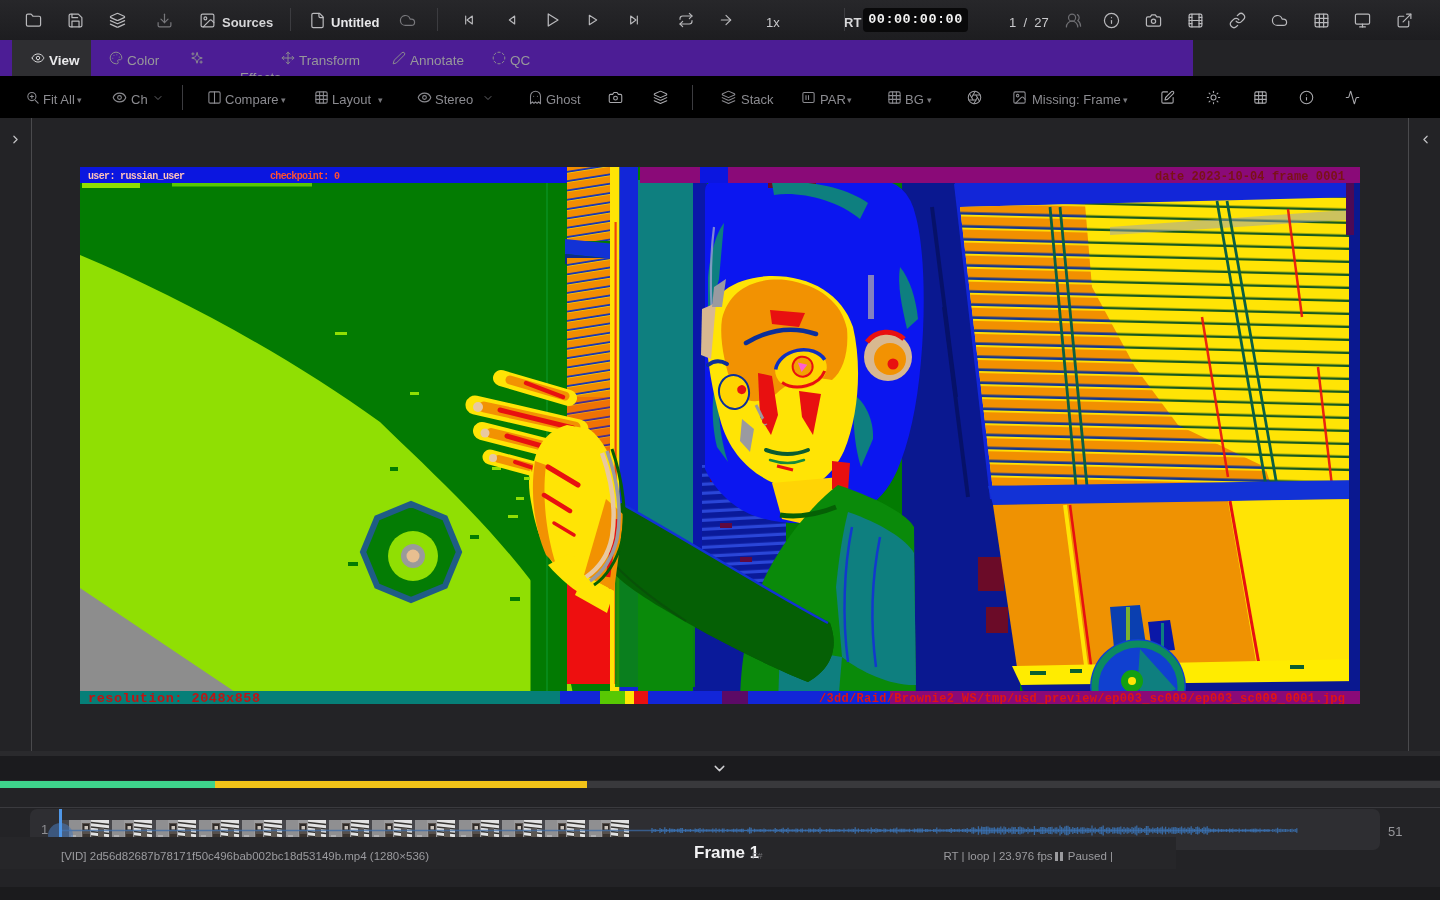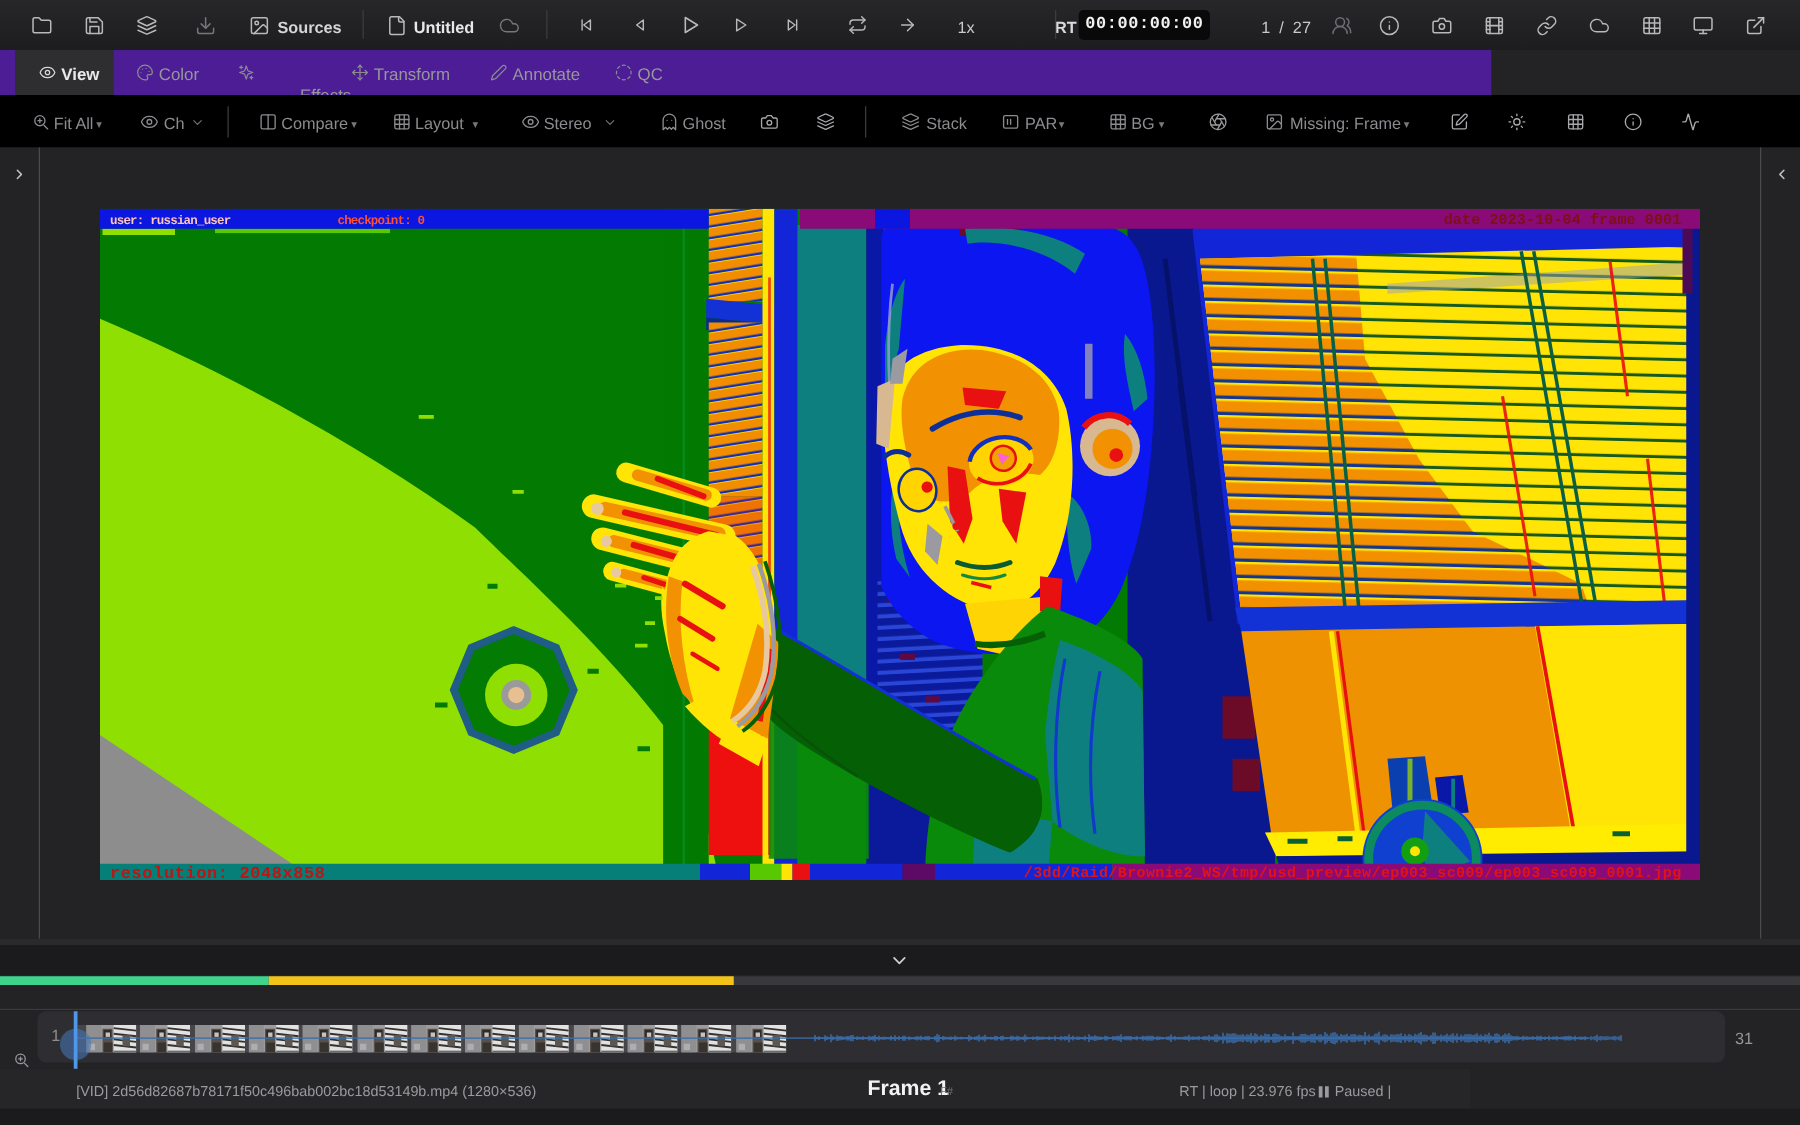--- a/index.html
+++ b/index.html
@@ -17,21 +17,21 @@
 .caret{color:#77777c;font-size:9px}
 #tc{position:absolute;left:863px;top:8px;width:105px;height:24px;background:#09090a;border-radius:4px;color:#f2f2f2;font-family:"Liberation Mono",monospace;font-size:13.5px;font-weight:bold;text-align:center;line-height:24px;letter-spacing:0.5px}
 #activetab{position:absolute;left:12px;top:0;width:79px;height:36px;background:#2e2e31}
 #collapse1{position:absolute;left:0;top:751px;width:1440px;height:5px;background:#2a2a2d}
 #collapse2{position:absolute;left:0;top:756px;width:1440px;height:24px;background:#1b1b1e}
 #cachebar{position:absolute;left:0;top:781px;width:1440px;height:7px;background:#39393c}
 #cacherow{position:absolute;left:0;top:788px;width:1440px;height:19px;background:#242428}
 #timeline{position:absolute;left:0;top:807px;width:1440px;height:48px;background:#232326;border-top:1px solid #3a3a3e}
 #track{position:absolute;left:30px;top:1px;width:1350px;height:41px;background:#2e2e32;border-radius:7px}
 #thumbstrip{position:absolute;left:32px;top:11px;width:566px;height:22px;background:#46464a}
-#infobar{position:absolute;left:0;top:855px;width:1176px;height:32px;background:#262629}
+#infobar{position:absolute;left:0;top:837px;width:1176px;height:32px;background:#262629}
 #bottomstrip{position:absolute;left:0;top:887px;width:1440px;height:13px;background:#1b1b1d}
 .ibt{color:#9b9b9f;font-size:11.5px;white-space:nowrap}
 .th{position:absolute;top:0}
 </style></head>
 <body>
 <div id="app">
 <div id="tb1">
       <div class="abs" style="left:25px;top:11.5px;">
         <svg class="ic" width="17" height="17" viewBox="0 0 24 24" fill="none" stroke="#b9b9bc" stroke-width="1.70" stroke-linecap="round" stroke-linejoin="round">
           <path d="M20 20a2 2 0 0 0 2-2V8a2 2 0 0 0-2-2h-7.9a2 2 0 0 1-1.69-.9L9.6 3.9A2 2 0 0 0 7.93 3H4a2 2 0 0 0-2 2v13a2 2 0 0 0 2 2Z"></path>
@@ -931,21 +931,21 @@
         <svg class="ic" width="14" height="14" viewBox="0 0 24 24" fill="none" stroke="#98989c" stroke-width="1.80" stroke-linecap="round" stroke-linejoin="round">
           <path d="M11 17a6.5 6.5 0 1 0 0-13 6.5 6.5 0 0 0 0 13Z"></path>
           <path d="m21 21-4.35-4.35"></path>
           <path d="M11 8v5"></path>
           <path d="M8.5 10.5h5"></path>
         </svg>
       </div>
       <div class="abs" style="left:47.5px;top:14.5px;width:25px;height:25px;border-radius:50%;background:rgba(70,118,180,0.58)"></div>
       <div class="abs" style="left:58.5px;top:1px;width:3.2px;height:51px;background:#4f97e8"></div>
       <div class="abs" style="left:41px;top:12px;"><span style="color:#8e8e92;font-size:13px">1</span></div>
-      <div class="abs" style="left:1388px;top:14px;"><span style="color:#97979b;font-size:13px">31</span></div>
+      <div class="abs" style="left:1388px;top:14px;"><span style="color:#97979b;font-size:13px">51</span></div>
     </div>
     <div id="infobar">
       <div class="abs" style="left:61px;top:9px;"><span class="ibt">[VID] 2d56d82687b78171f50c496bab002bc18d53149b.mp4 (1280×536)</span></div>
       <div class="abs" style="left:694px;top:6px;"><span style="color:#f2f2f4;font-size:17px;font-weight:bold">Frame 1</span></div>
       <div class="abs" style="left:752px;top:8px;"><span style="color:#707074;font-size:9px">F#</span></div>
       <div class="abs" style="right:63px;top:9px"><span class="ibt">RT | loop | 23.976 fps<span style="display:inline-block;vertical-align:-1px;margin:0 2px"><span style="display:inline-block;width:3px;height:9px;background:#9b9b9f"></span><span style="display:inline-block;width:3px;height:9px;background:#9b9b9f;margin-left:2px"></span></span> Paused |</span></div>
     </div>
     <div id="bottomstrip"></div>
   </div>
 </body></html>

